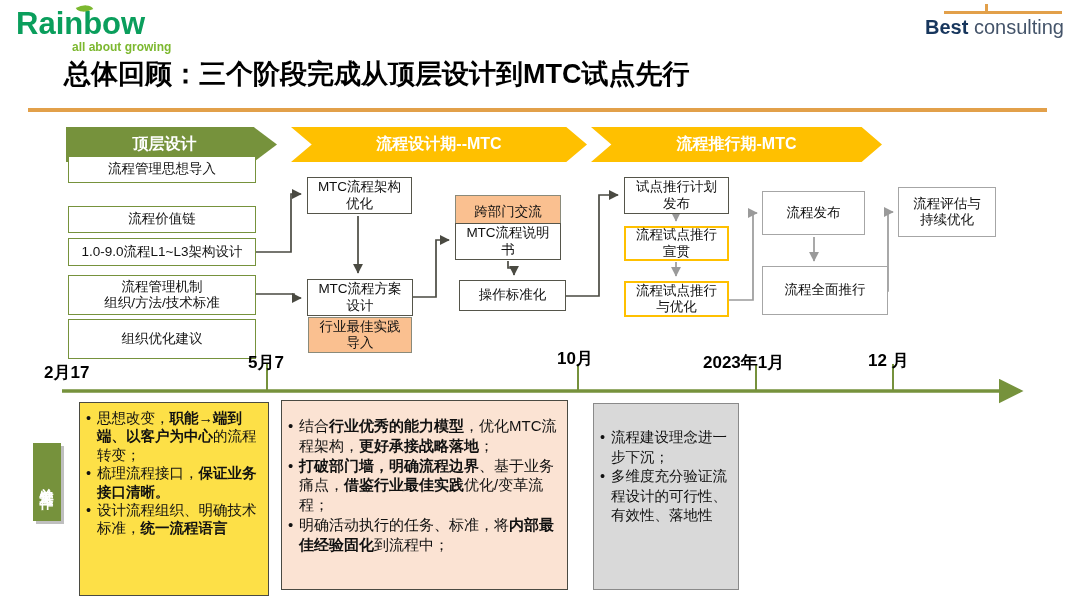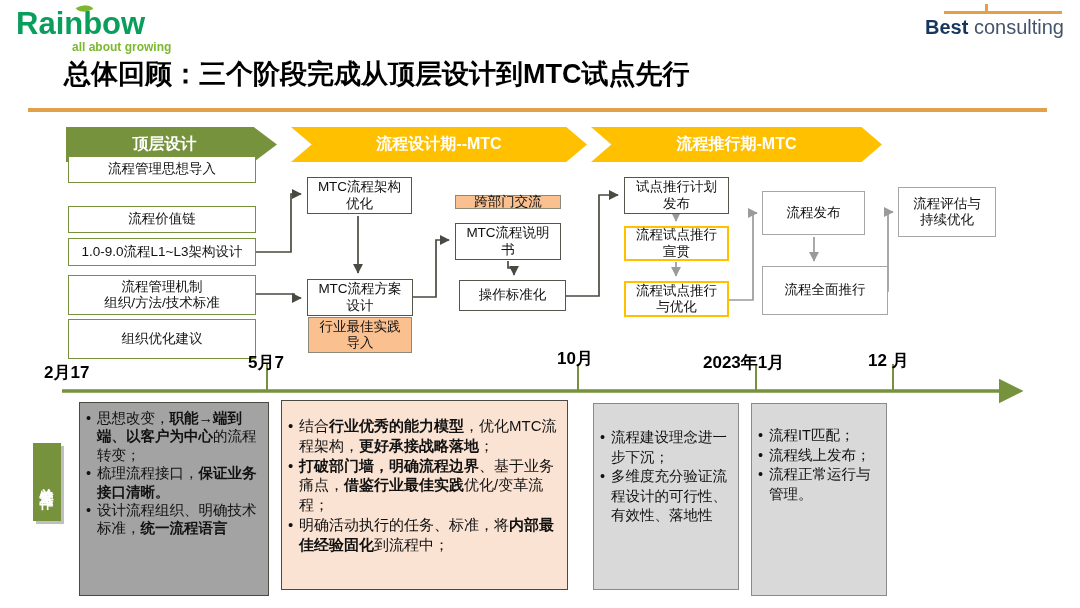--- a/index.html
+++ b/index.html
@@ -36,21 +36,21 @@
   .drk{border:1.6px solid #55554a;}
   .pch{background:#fac090;border:1px solid #8a8a7a;}
   .gld{border:2px solid #ffc000;}
   .gry{border:1.4px solid #a6a6a6;}
 
   .lb{left:68px;width:188px;}
   #lb1{top:156px;height:27px;} #lb2{top:206px;height:27px;} #lb3{top:238px;height:28px;}
   #lb4{top:275px;height:40px;} #lb5{top:319px;height:40px;}
 
   #m-arch{left:307px;top:177px;width:105px;height:37px;}
-  #m-cross{left:455px;top:195px;width:106px;height:14px;}
+  #m-cross{left:455px;top:195px;width:106px;height:34px;}
   #m-manual{left:455px;top:223px;width:106px;height:37px;}
   #m-scheme{left:307px;top:279px;width:106px;height:37px;}
   #m-std{left:459px;top:280px;width:107px;height:31px;}
   #m-best{left:308px;top:317px;width:104px;height:36px;}
 
   #r-plan{left:624px;top:177px;width:105px;height:37px;}
   #r-promo{left:624px;top:226px;width:105px;height:35px;}
   #r-opt{left:624px;top:281px;width:105px;height:36px;}
   #r-pub{left:762px;top:191px;width:103px;height:44px;}
   #r-full{left:762px;top:266px;width:126px;height:49px;}
@@ -65,21 +65,21 @@
 
   
   .side-label{position:absolute;left:33px;top:443px;width:28px;height:78px;background:#76923c;
         color:#fff;font-weight:bold;font-size:14px;writing-mode:vertical-lr;letter-spacing:3px;
         display:flex;align-items:center;justify-content:center;box-shadow:3px 3px 0 #bfbfbf;}
   .bbox{position:absolute;box-sizing:border-box;overflow:hidden;}
   .bbox ul{margin:0;padding:0 4px 0 6px;list-style:none;}
   .bbox li{position:relative;padding-left:11px;}
   .bbox li::before{content:"•";position:absolute;left:0;top:0;}
   .b{font-weight:bold;}
-  #bb1{left:79px;top:402px;width:190px;height:194px;background:#a3a3a3;border:1.6px solid #4a4a42;
+  #bb1{left:79px;top:402px;width:190px;height:194px;background:#fde047;border:1.6px solid #4a4a42;
        font-size:14.5px;line-height:1.27;padding-top:6px;}
   #bb2{left:281px;top:400px;width:287px;height:190px;background:#fbe3d3;border:1.6px solid #4a4a42;
        font-size:15px;line-height:1.32;padding-top:15px;}
   #bb3{left:593px;top:403px;width:146px;height:187px;background:#d9d9d9;border:1.2px solid #8a8a8a;
        font-size:14.5px;line-height:1.35;padding-top:24px;}
   #bb4{left:751px;top:403px;width:136px;height:193px;background:#d9d9d9;border:1.2px solid #8a8a8a;
        font-size:14.5px;line-height:1.35;padding-top:22px;}
   #bb5{left:897px;top:400px;width:123px;height:196px;background:#d9d9d9;border:1.2px solid #8a8a8a;
        font-size:14.5px;line-height:1.35;padding-top:21px;}
 </style>
@@ -186,21 +186,14 @@
         <li><span class="b">打破部门墙，明确流程边界</span><span>、基于业务痛点，</span><span class="b">借鉴行业最佳实践</span><span>优化/变革流程；</span></li>
         <li><span>明确活动执行的任务、标准，将</span><span class="b">内部最佳经验固化</span><span>到流程中；</span></li>
       </ul>
   </div>
   <div id="bb3" class="bbox">
     <ul>
         <li><span>流程建设理念进一步下沉；</span></li>
         <li><span>多维度充分验证流程设计的可行性、有效性、落地性</span></li>
       </ul>
   </div>
-  <div id="bb4" class="bbox">
-    <ul>
-        <li><span>流程IT匹配；</span></li>
-        <li><span>流程线上发布；</span></li>
-        <li><span>流程正常运行与管理。</span></li>
-      </ul>
-  </div>
 
 </div>
 
 </body></html>

